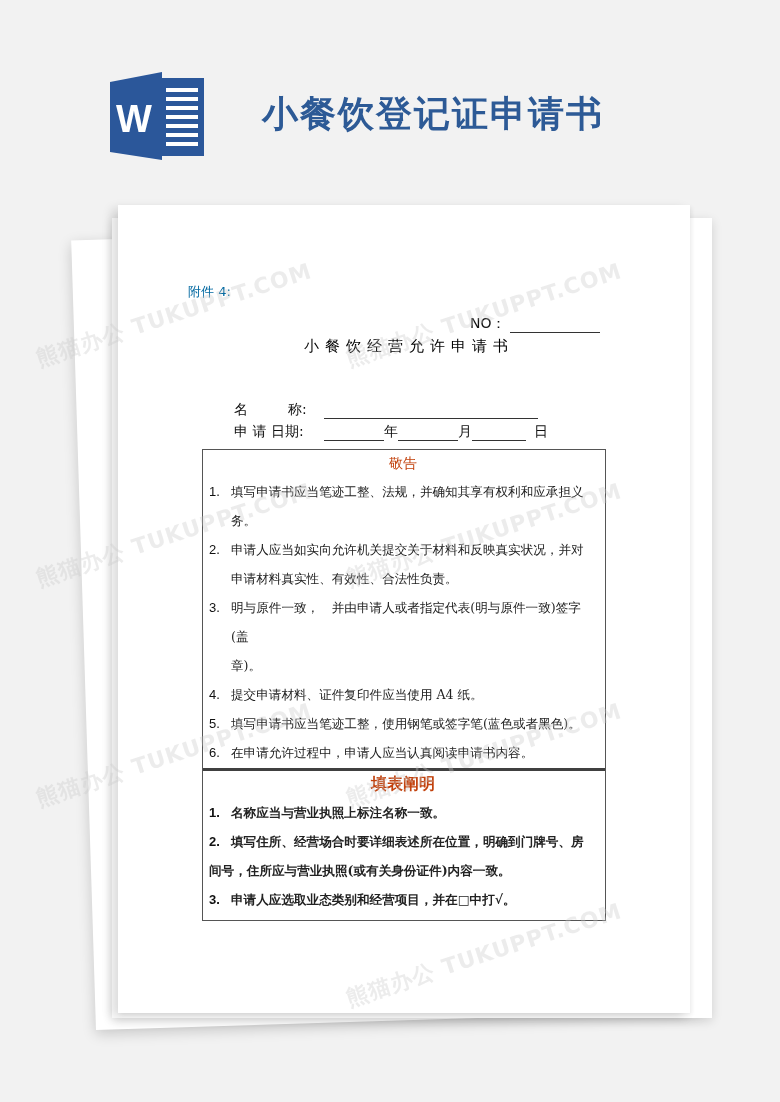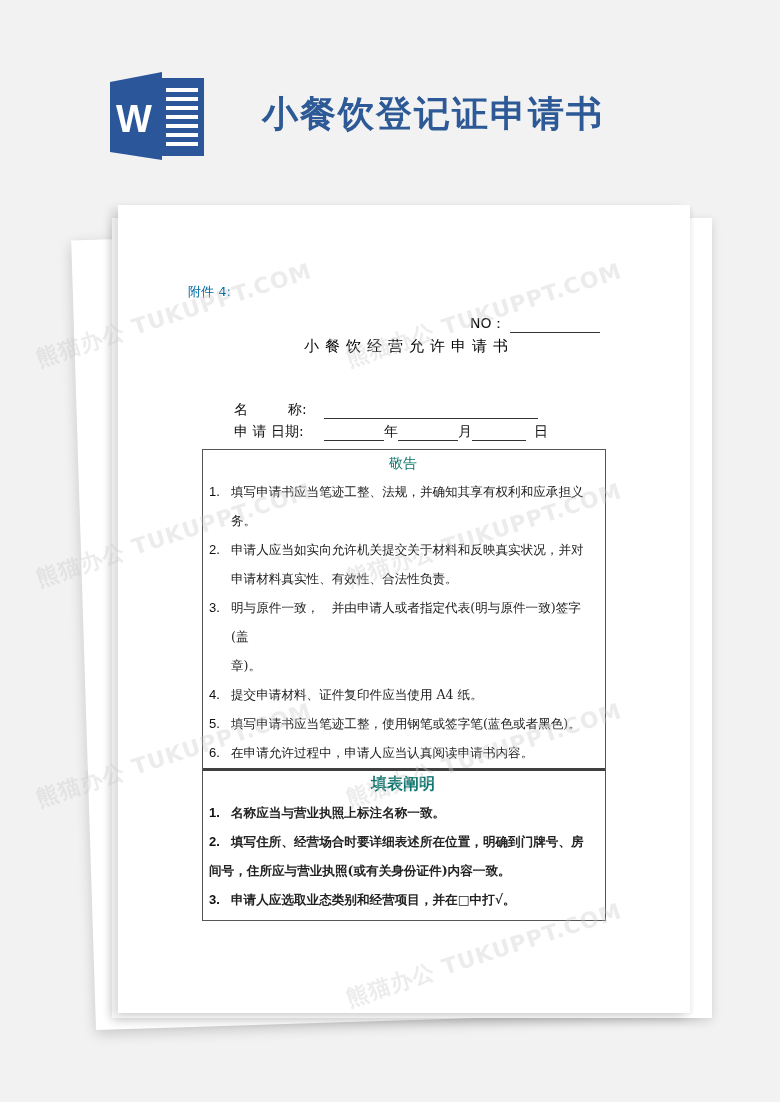--- a/index.html
+++ b/index.html
@@ -49,21 +49,21 @@
     .lbl-name .gap { display: inline-block; width: 40px; }
     .uline { display: inline-block; border-bottom: 1px solid #333; height: 14px; vertical-align: bottom; }
 
     
     .notice-box {
       position: absolute; left: 84px; top: 244px; width: 402px;
       border: 1px solid #555;
     }
     .sec { padding: 0 8px 0 6px; }
     .sec + .sec { border-top: 3px solid #404040; font-weight: bold; }
-    .sec-title { text-align: center; font-size: 14px; color: #0f766e; padding-top: 5px; height: 22px; }
+    .sec-title { text-align: center; font-size: 14px; color: #c2410c; padding-top: 5px; height: 22px; }
     .sec-title.big { font-size: 16px; height: 24px; padding-top: 3px; }
     .item {
       font-family: "DejaVu Serif", "Liberation Serif", serif;
       font-size: 12.6px; color: #222; line-height: 29px; text-indent: 0;
       padding-left: 22px; position: relative;
     }
     .item .num {
       position: absolute; left: 0; top: 0;
       font-family: "Liberation Sans", sans-serif; font-size: 13px; color: #111;
     }

